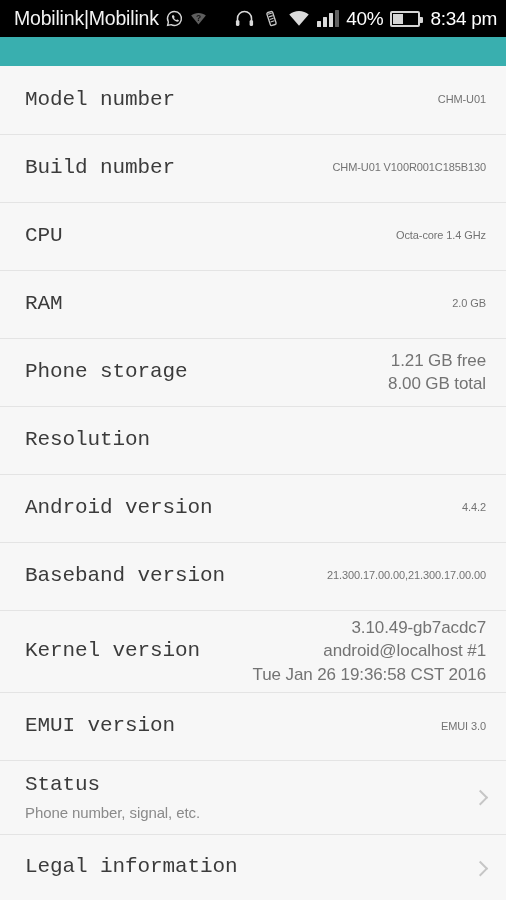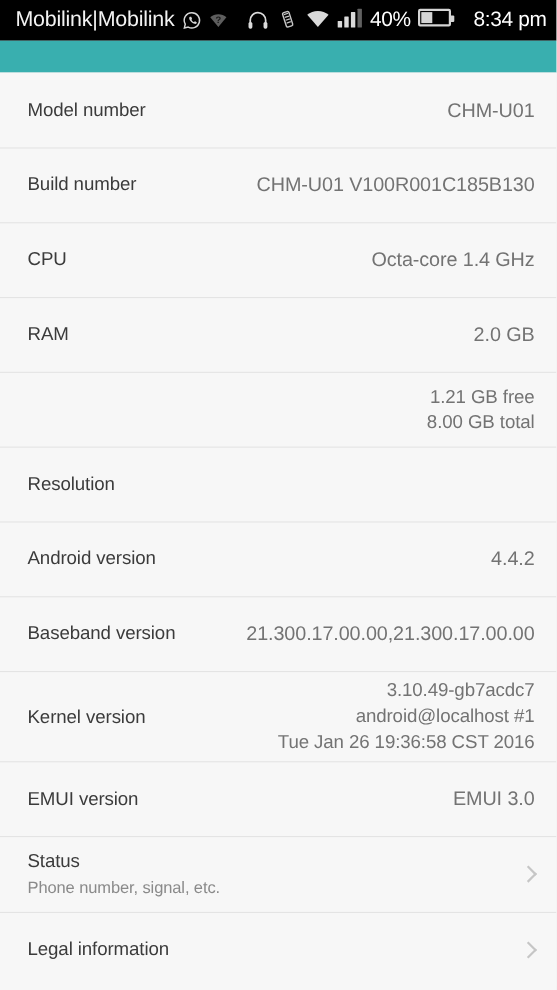--- a/index.html
+++ b/index.html
@@ -10,21 +10,21 @@
     overflow: hidden;
     background: #f7f7f7;
     font-family: "Liberation Sans", "DejaVu Sans", sans-serif;
     -webkit-font-smoothing: antialiased;
   }
 
   .phone {
     position: relative;
     width: 506px;
     height: 900px;
-    background: #e5e5e5;
+    background: #7dd3fc;
     display: flex;
     flex-direction: column;
   }
 
   
   .statusbar {
     height: 37px;
     flex: 0 0 37px;
     background: #000000;
     color: #ffffff;
@@ -41,33 +41,33 @@
     line-height: 1;
   }
   .sb-left {
     display: flex;
     align-items: center;
     gap: 6px;
   }
   .sb-right {
     margin-left: auto;
     display: flex;
-    align-items: flex-start;
+    align-items: center;
     gap: 7px;
   }
   .sb-icon {
     display: inline-flex;
     align-items: center;
     justify-content: center;
     opacity: .92;
   }
   .sb-time {
     font-size: 19px;
     color: #ffffff;
-    margin-left: 13px;
+    margin-left: 3px;
     letter-spacing: -0.3px;
   }
   .sb-batt-pct {
     font-size: 19px;
     color: #ffffff;
     letter-spacing: -0.3px;
   }
   
   .batt {
     position: relative;
@@ -126,31 +126,32 @@
   .row + .row::before {
     content: "";
     position: absolute;
     left: 0;
     right: 0;
     top: 0;
     height: 1px;
     background: #e4e4e4;
   }
   .row-label {
-    font-size: 17px;
+    font-size: 21px;
     color: #3b3b3b;
     letter-spacing: -0.1px;
     line-height: 1.25;
     flex: 0 0 auto;
     padding-right: 10px;
+    font-family: Liberation Mono, monospace;
   }
   .row-value {
     margin-left: auto;
     text-align: right;
-    font-size: 18px;
+    font-size: 11px;
     color: #737373;
     line-height: 1.38;
     letter-spacing: -0.1px;
     white-space: pre-line;
   }
   .row-value.multi { font-size: 17px; }
 
   
   .row.stacked { align-items: flex-start; flex-direction: column; justify-content: center; padding-top: 12px; padding-bottom: 12px; }
   .row.stacked .row-label { padding-right: 0; }
@@ -259,20 +260,21 @@
       <span class="row-label">CPU</span>
       <span class="row-value">Octa-core 1.4 GHz</span>
     </div>
 
     <div class="row">
       <span class="row-label">RAM</span>
       <span class="row-value">2.0 GB</span>
     </div>
 
     <div class="row">
+      <span class="row-label">Phone storage</span>
       <span class="row-value multi">1.21  GB free
 8.00  GB total</span>
     </div>
 
     <div class="row">
       <span class="row-label">Resolution</span>
     </div>
 
     <div class="row">
       <span class="row-label">Android version</span>

